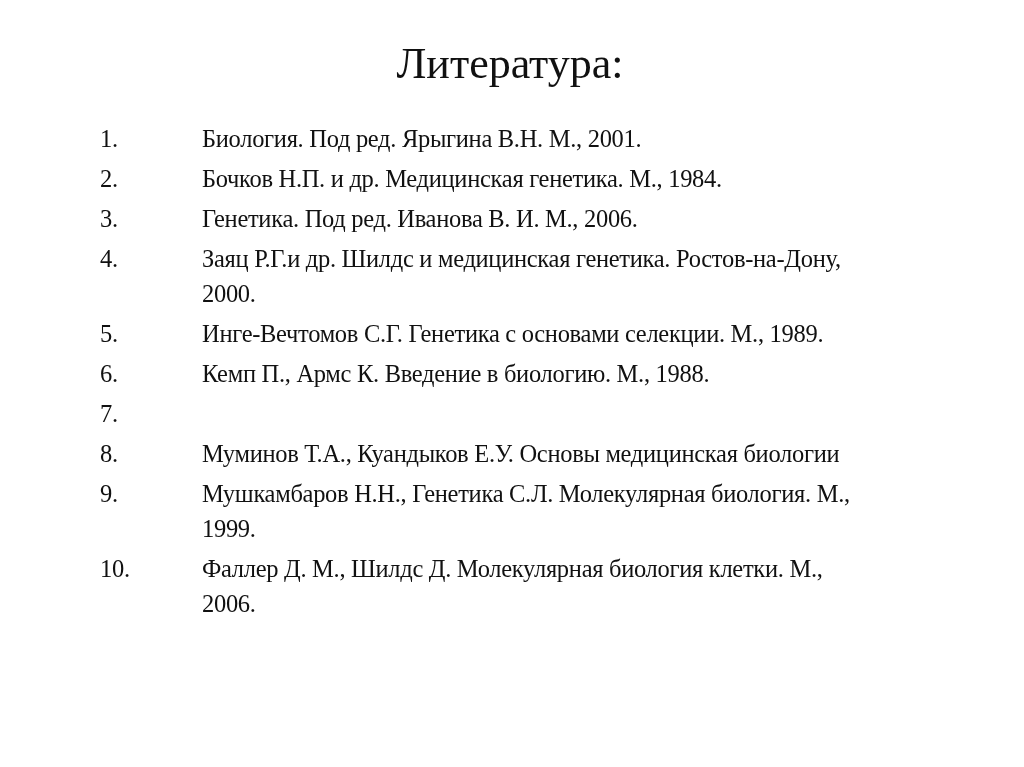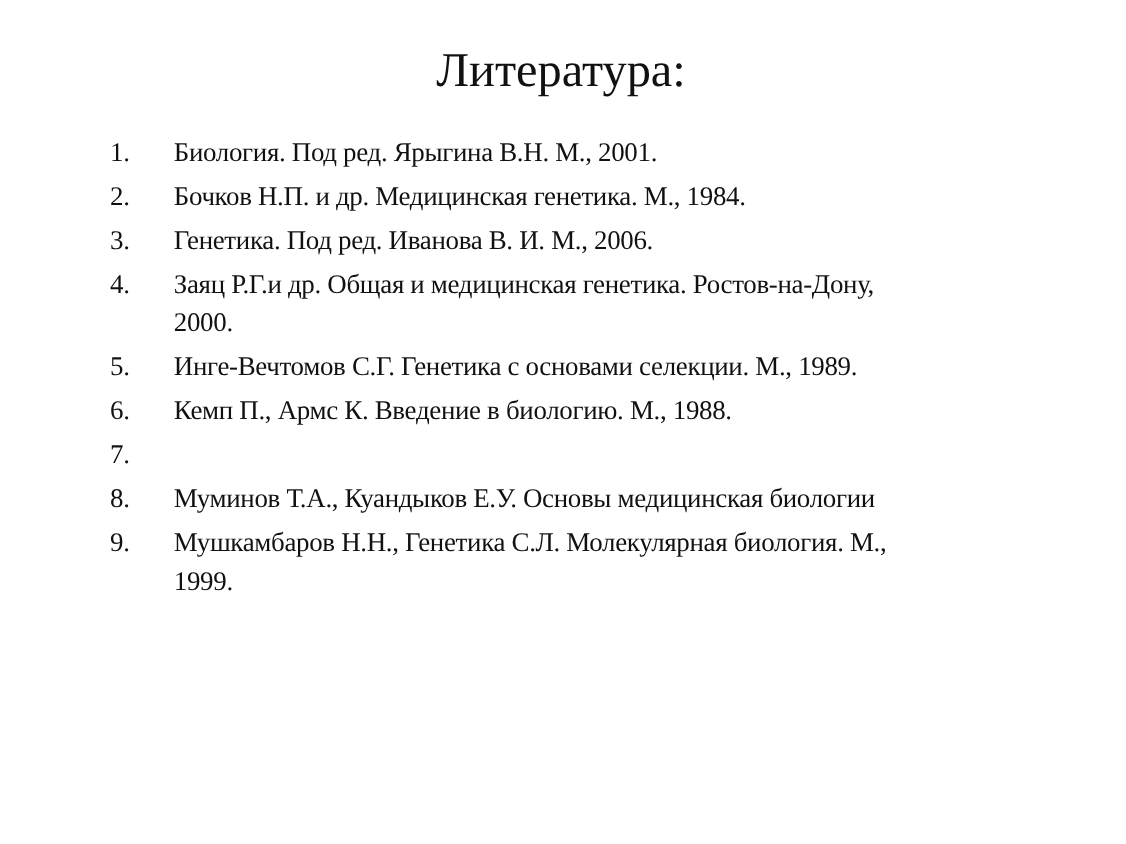--- a/index.html
+++ b/index.html
@@ -26,21 +26,21 @@
       list-style: none;
     }
     .item {
       display: flex;
       font-size: 24.5px;
       line-height: 35px;
       margin-bottom: 5px;
       letter-spacing: -0.3px;
     }
     .num { width: 58px; flex: 0 0 58px; }
-    .txt { flex: 1; }
+    .txt { flex: 1; margin-left: 44px; }
   </style>
 </head>
 <body>
 
 <div class="title">Литература:</div>
 
 <ol class="list">
   <li class="item">
     <span class="num">1.</span>
     <span class="txt"><span>Биология. Под ред. Ярыгина В.Н.  М., 2001.</span></span>
@@ -48,21 +48,21 @@
   <li class="item">
     <span class="num">2.</span>
     <span class="txt"><span>Бочков Н.П. и др. Медицинская генетика.  М., 1984.</span></span>
   </li>
   <li class="item">
     <span class="num">3.</span>
     <span class="txt"><span>Генетика. Под ред. Иванова В. И.  М.,  2006.</span></span>
   </li>
   <li class="item">
     <span class="num">4.</span>
-    <span class="txt"><span>Заяц Р.Г.и др. Общая и медицинская генетика. Ростов-на-Дону,</span><br><span>2000.</span></span>
+    <span class="txt"><span>Заяц Р.Г.и др. Шилдс и медицинская генетика. Ростов-на-Дону,</span><br><span>2000.</span></span>
   </li>
   <li class="item">
     <span class="num">5.</span>
     <span class="txt"><span>Инге-Вечтомов С.Г. Генетика с основами селекции. М., 1989.</span></span>
   </li>
   <li class="item">
     <span class="num">6.</span>
     <span class="txt"><span>Кемп П., Армс К. Введение в биологию. М., 1988.</span></span>
   </li>
   <li class="item">
@@ -70,13 +70,17 @@
     <span class="txt"><br></span>
   </li>
   <li class="item">
     <span class="num">8.</span>
     <span class="txt"><span>Муминов Т.А., Куандыков Е.У. Основы медицинская биологии</span><br></span>
   </li>
   <li class="item">
     <span class="num">9.</span>
     <span class="txt"><span>Мушкамбаров Н.Н., Генетика С.Л. Молекулярная биология. М.,</span><br><span>1999.</span></span>
   </li>
+  <li class="item">
+    <span class="num">10.</span>
+    <span class="txt"><span>Фаллер Д. М., Шилдс Д. Молекулярная биология клетки. М.,</span><br><span>2006.</span></span>
+  </li>
 </ol>
 
 </body></html>

